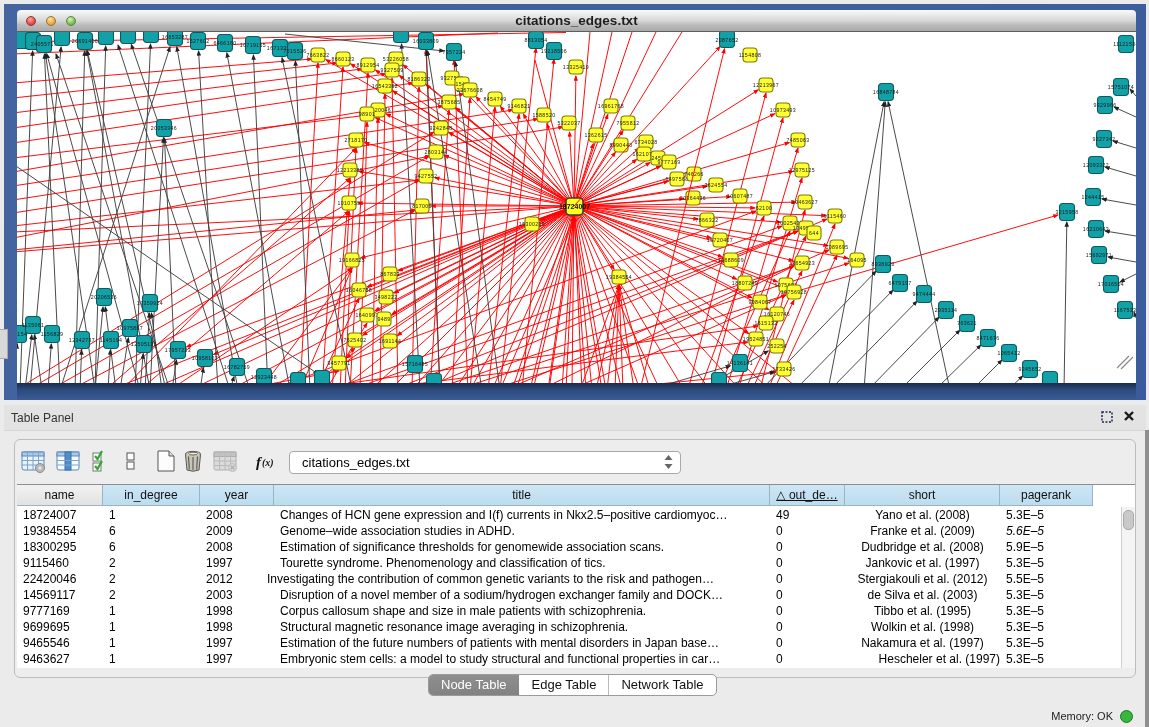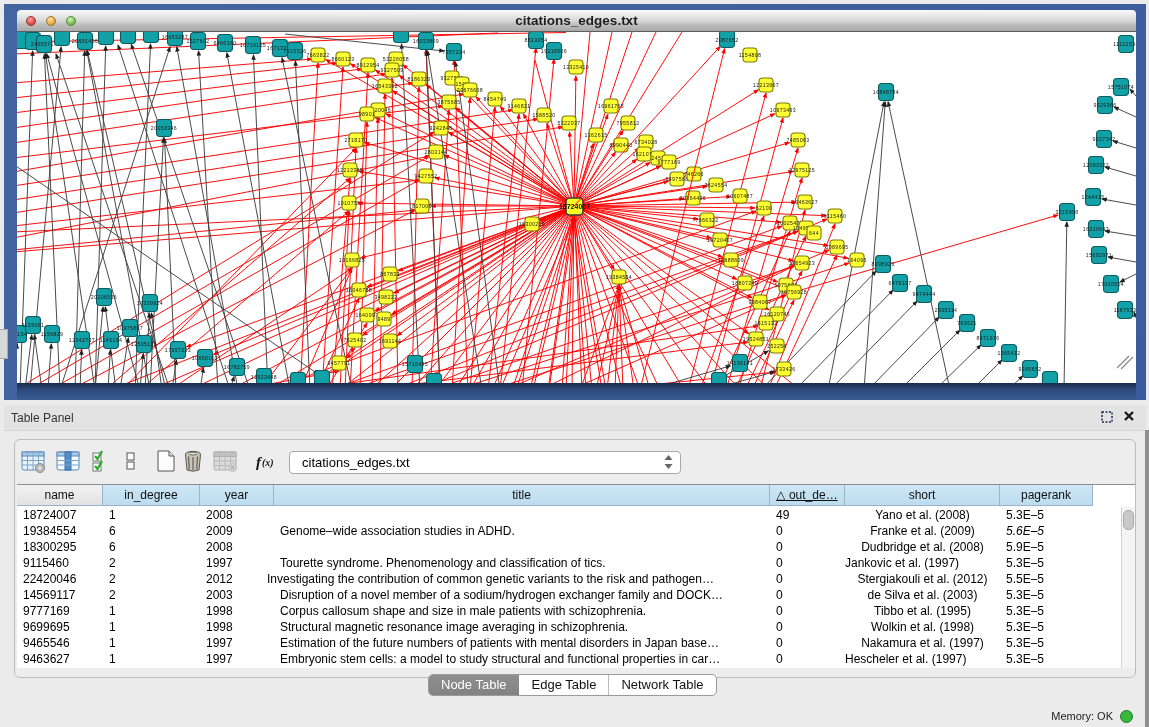--- a/index.html
+++ b/index.html
@@ -666,42 +666,44 @@
       <div class="hrow" style="left:0px;width:86px;background:linear-gradient(#f2f2f2,#e2e2e2);">name</div>
       <div class="hrow" style="left:86px;width:97px;">in_degree</div>
       <div class="hrow" style="left:183px;width:74px;">year</div>
       <div class="hrow" style="left:257px;width:496px;">title</div>
       <div class="hrow" style="left:753px;width:75px;text-decoration:underline;">△ out_de…</div>
       <div class="hrow" style="left:828px;width:155px;">short</div>
       <div class="hrow" style="left:983px;width:93px;text-align:center;">pagerank</div>
       <div class="cell" style="left:6px;top:22px;width:78px;">18724007</div>
       <div class="cell" style="left:92px;top:22px;width:90px;">1</div>
       <div class="cell" style="left:189px;top:22px;width:66px;">2008</div>
+      <div class="cell" style="left:263px;top:22px;width:488px;">Changes of HCN gene expression and I(f) currents in Nkx2.5–positive cardiomyoc…</div>
       <div class="cell" style="left:759px;top:22px;width:68px;">49</div>
       <div class="cell" style="left:828px;top:22px;width:155px;text-align:center;">Yano et al. (2008)</div>
       <div class="cell" style="left:989px;top:22px;width:86px;">5.3E–5</div>
       <div class="cell" style="left:6px;top:38px;width:78px;">19384554</div>
       <div class="cell" style="left:92px;top:38px;width:90px;">6</div>
       <div class="cell" style="left:189px;top:38px;width:66px;">2009</div>
       <div class="cell" style="left:263px;top:38px;width:488px;">Genome–wide association studies in ADHD.</div>
       <div class="cell" style="left:759px;top:38px;width:68px;">0</div>
       <div class="cell" style="left:828px;top:38px;width:155px;text-align:center;">Franke et al. (2009)</div>
       <div class="cell" style="left:989px;top:38px;width:86px;font-style:italic;">5.6E–5</div>
       <div class="cell" style="left:6px;top:54px;width:78px;">18300295</div>
       <div class="cell" style="left:92px;top:54px;width:90px;">6</div>
       <div class="cell" style="left:189px;top:54px;width:66px;">2008</div>
+      <div class="cell" style="left:263px;top:54px;width:488px;">Estimation of significance thresholds for genomewide association scans.</div>
       <div class="cell" style="left:759px;top:54px;width:68px;">0</div>
       <div class="cell" style="left:828px;top:54px;width:155px;text-align:center;">Dudbridge et al. (2008)</div>
       <div class="cell" style="left:989px;top:54px;width:86px;">5.9E–5</div>
       <div class="cell" style="left:6px;top:70px;width:78px;">9115460</div>
       <div class="cell" style="left:92px;top:70px;width:90px;">2</div>
       <div class="cell" style="left:189px;top:70px;width:66px;">1997</div>
       <div class="cell" style="left:263px;top:70px;width:488px;">Tourette syndrome. Phenomenology and classification of tics.</div>
       <div class="cell" style="left:759px;top:70px;width:68px;">0</div>
-      <div class="cell" style="left:828px;top:70px;width:155px;text-align:left;">Jankovic et al. (1997)</div>
+      <div class="cell" style="left:828px;top:70px;width:155px;text-align:center;">Jankovic et al. (1997)</div>
       <div class="cell" style="left:989px;top:70px;width:86px;">5.3E–5</div>
       <div class="cell" style="left:6px;top:86px;width:78px;">22420046</div>
       <div class="cell" style="left:92px;top:86px;width:90px;">2</div>
       <div class="cell" style="left:189px;top:86px;width:66px;">2012</div>
       <div class="cell" style="left:250px;top:86px;width:488px;">Investigating the contribution of common genetic variants to the risk and pathogen…</div>
       <div class="cell" style="left:759px;top:86px;width:68px;">0</div>
       <div class="cell" style="left:828px;top:86px;width:155px;text-align:center;">Stergiakouli et al. (2012)</div>
       <div class="cell" style="left:989px;top:86px;width:86px;">5.5E–5</div>
       <div class="cell" style="left:6px;top:102px;width:78px;">14569117</div>
       <div class="cell" style="left:92px;top:102px;width:90px;">2</div>
@@ -729,21 +731,21 @@
       <div class="cell" style="left:189px;top:150px;width:66px;">1997</div>
       <div class="cell" style="left:263px;top:150px;width:488px;">Estimation of the future numbers of patients with mental disorders in Japan base…</div>
       <div class="cell" style="left:759px;top:150px;width:68px;">0</div>
       <div class="cell" style="left:828px;top:150px;width:155px;text-align:center;">Nakamura et al. (1997)</div>
       <div class="cell" style="left:989px;top:150px;width:86px;">5.3E–5</div>
       <div class="cell" style="left:6px;top:166px;width:78px;">9463627</div>
       <div class="cell" style="left:92px;top:166px;width:90px;">1</div>
       <div class="cell" style="left:189px;top:166px;width:66px;">1997</div>
       <div class="cell" style="left:263px;top:166px;width:488px;">Embryonic stem cells: a model to study structural and functional properties in car…</div>
       <div class="cell" style="left:759px;top:166px;width:68px;">0</div>
-      <div class="cell" style="left:828px;top:166px;width:155px;text-align:left;">Hescheler et al. (1997)</div>
+      <div class="cell" style="left:828px;top:166px;width:155px;text-align:right;">Hescheler et al. (1997)</div>
       <div class="cell" style="left:989px;top:166px;width:86px;">5.3E–5</div>
       <div style="position:absolute;left:1104px;top:22px;width:14px;height:161px;background:#f4f4f4;border-left:1px solid #d0d0d0;"></div>
       <div style="position:absolute;left:1106px;top:25px;width:9px;height:18px;background:#c9c9c9;border:1px solid #a8a8a8;border-radius:5px;"></div>
     </div>
   </div>
 
   <div id="tabs">
     <div class="sel">Node Table</div>
     <div style="border-left:1px solid #fff">Edge Table</div>
     <div style="border-left:1px solid #bbb">Network Table</div>

